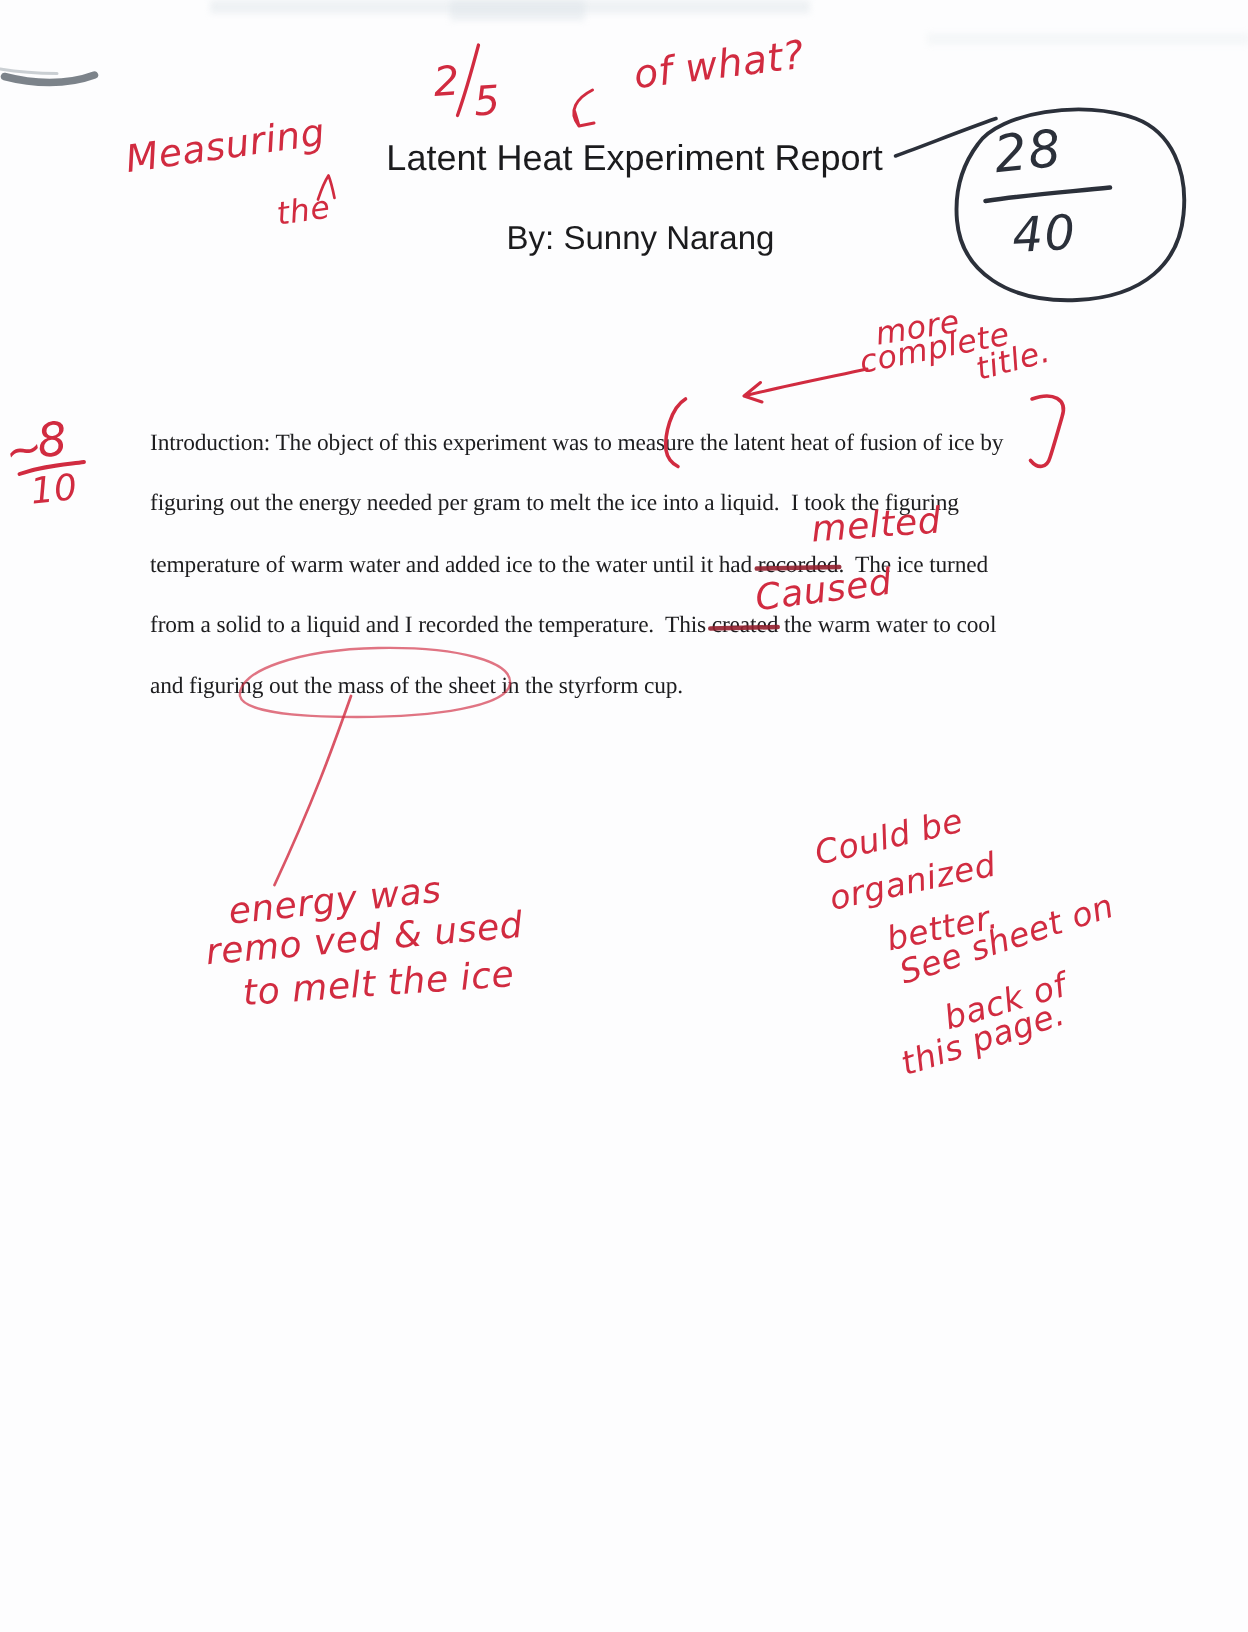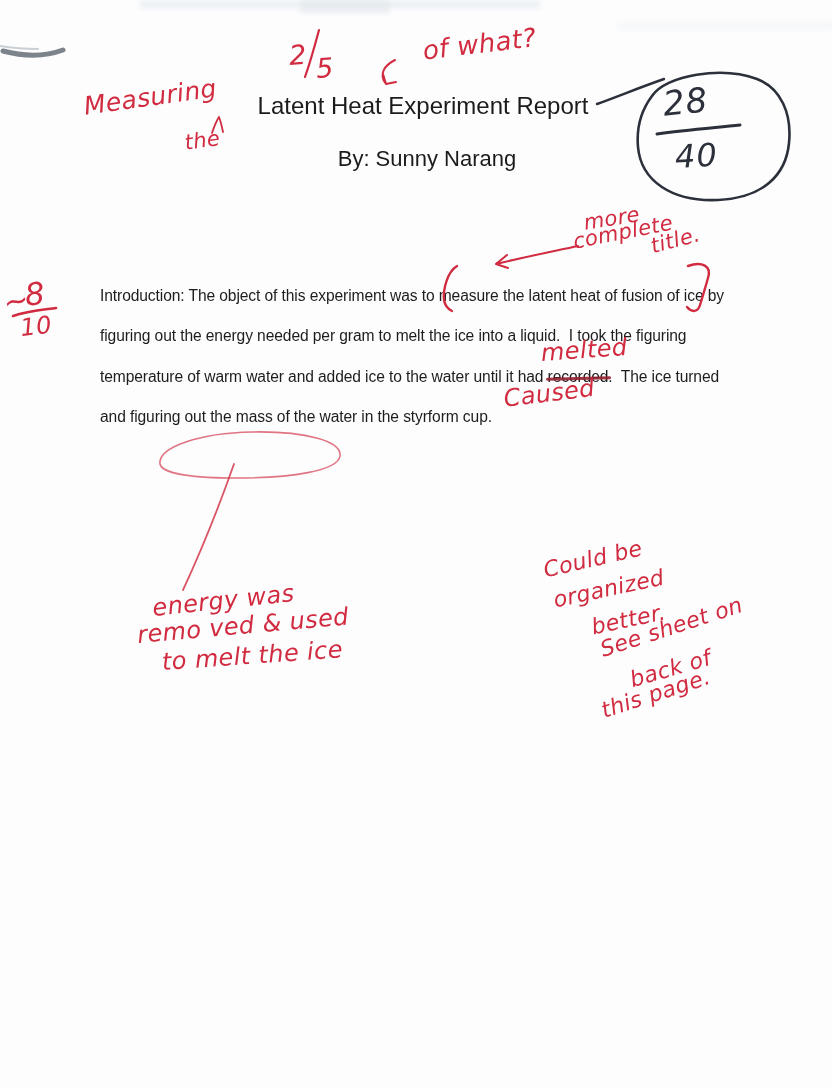--- a/index.html
+++ b/index.html
@@ -18,21 +18,21 @@
   .title{
     position:absolute; top:92px; left:0; width:100%; text-align:center;
     transform:translateX(7px); font-size:24px; color:#1b1b1d;
   }
   .byline{
     position:absolute; top:146px; left:0; width:100%; text-align:center;
     transform:translateX(11px); font-size:22px; color:#1b1b1d;
   }
   .paragraph{
     position:absolute; left:100px; top:276px; width:660px;
-    font-size:15.6px; line-height:40.4px; color:#1d1d1f; letter-spacing:-0.1px;
+    font-size:15.6px; line-height:40.4px; color:#1d1d1f; letter-spacing:-0.1px;font-family:Liberation Serif, serif;
   }
   .pline{white-space:pre; height:40.4px;}
   .struck{position:relative;}
   .struck::after{
     content:""; position:absolute; left:-2px; right:-2px; top:54%; height:2.6px;
     background:#93202f; transform:rotate(-1.2deg); border-radius:2px; opacity:.9;
   }
 
   
   .hw{
@@ -53,21 +53,22 @@
   <div class="smudge s1"></div>
   <div class="smudge s2"></div>
   <div class="smudge s3"></div>
 
   <div class="title">Latent Heat Experiment Report</div>
   <div class="byline">By: Sunny Narang</div>
   <div class="paragraph">
       <div class="pline"><span>Introduction: The object of this experiment was to measure the latent heat of fusion of ice by</span></div>
       <div class="pline"><span>figuring out the energy needed per gram to melt the ice into a liquid.  I took the figuring</span></div>
       <div class="pline"><span>temperature of warm water and added ice to the water until it had </span><span class="struck">recorded</span><span>.  The ice turned</span></div>
-      <div class="pline"><span>and figuring out the mass of the water in the styrform cup.</span></div>
+      <div class="pline"><span>from a solid to a liquid and I recorded the temperature.  This </span><span class="struck">created</span><span> the warm water to cool</span></div>
+      <div class="pline"><span>and figuring out the mass of the sheet in the styrform cup.</span></div>
     </div>
 
   <span class="hw" style="left:288px;top:40px;font-size:27px;transform:rotate(-4deg);">2</span>
   <span class="hw" style="left:315px;top:53px;font-size:27px;transform:rotate(-4deg);">5</span>
   <span class="hw" style="left:421px;top:36px;font-size:26px;transform:rotate(-7deg);">of what?</span>
   <span class="hw" style="left:82px;top:92px;font-size:25px;transform:rotate(-8deg);">Measuring</span>
   <span class="hw" style="left:183px;top:131px;font-size:21px;transform:rotate(-8deg);">the</span>
 
   <span class="hw" style="left:582px;top:211px;font-size:21px;transform:rotate(-9deg);">more</span>
   <span class="hw" style="left:571px;top:230px;font-size:21px;transform:rotate(-11deg);">complete</span>

